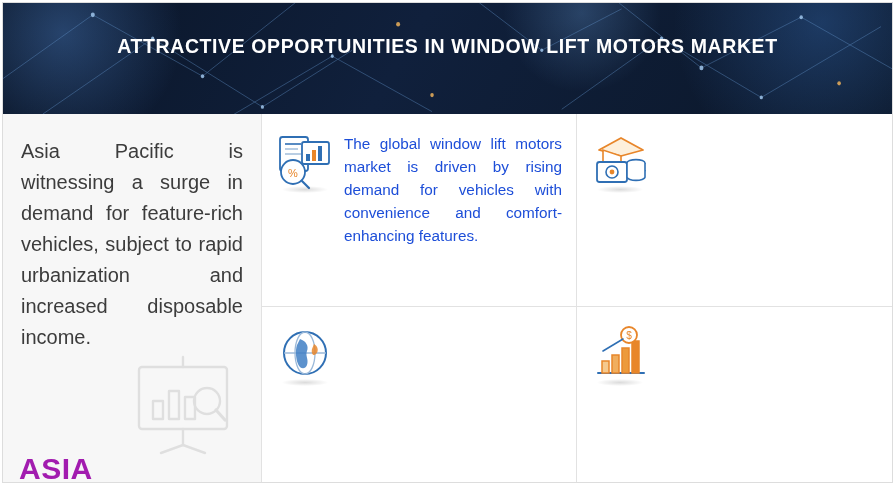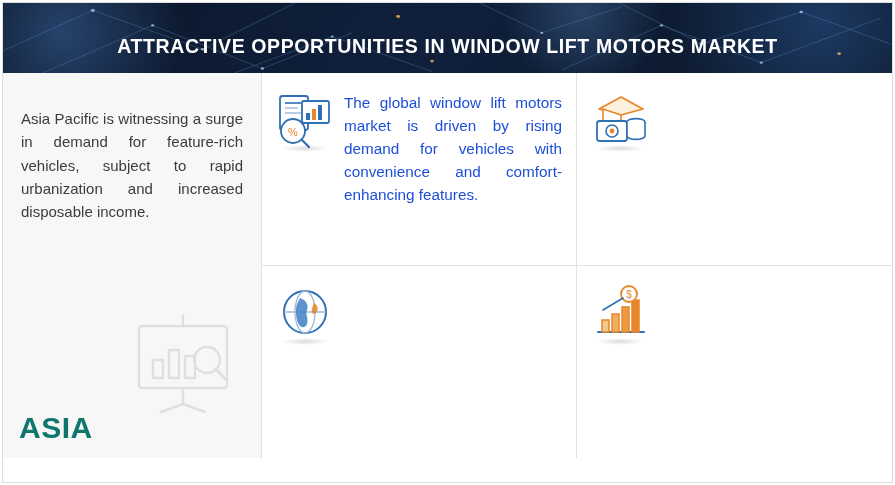--- a/index.html
+++ b/index.html
@@ -20,21 +20,21 @@
     margin: 2px;
     background: #ffffff;
     border: 1px solid #dddddd;
     box-sizing: border-box;
     overflow: hidden;
   }
 
   
   .header {
     position: relative;
-    height: 70px;
+    height: 111px;
     background: #0d1b33;
     background: linear-gradient(120deg, #0a1527 0%, #10203c 45%, #0b1729 100%);
     overflow: hidden;
   }
   .header .glow {
     position: absolute;
     border-radius: 50%;
     background: radial-gradient(circle, rgba(90,150,230,0.35) 0%, rgba(20,40,80,0) 70%);
     pointer-events: none;
   }
@@ -71,34 +71,34 @@
 
   
   .left-panel {
     position: relative;
     width: 258px;
     background: #f7f7f7;
     border-right: 1px solid #e2e2e2;
     flex: 0 0 258px;
   }
   .left-text {
-    padding: 34px 18px 0 18px;
-    font-size: 15px;
+    padding: 22px 18px 0 18px;
+    font-size: 20px;
     line-height: 1.55;
     color: #3c3c3c;
     text-align: justify;
     text-justify: inter-word;
   }
   .region-label {
     position: absolute;
     left: 16px;
     bottom: 14px;
     font-size: 30px;
     font-weight: bold;
-    color: #0f766e;
+    color: #a21caf;
     line-height: 1.02;
     letter-spacing: 0.5px;
   }
   .left-illustration {
     position: absolute;
     right: 18px;
     bottom: 30px;
     width: 120px;
     height: 120px;
     opacity: 0.5;

